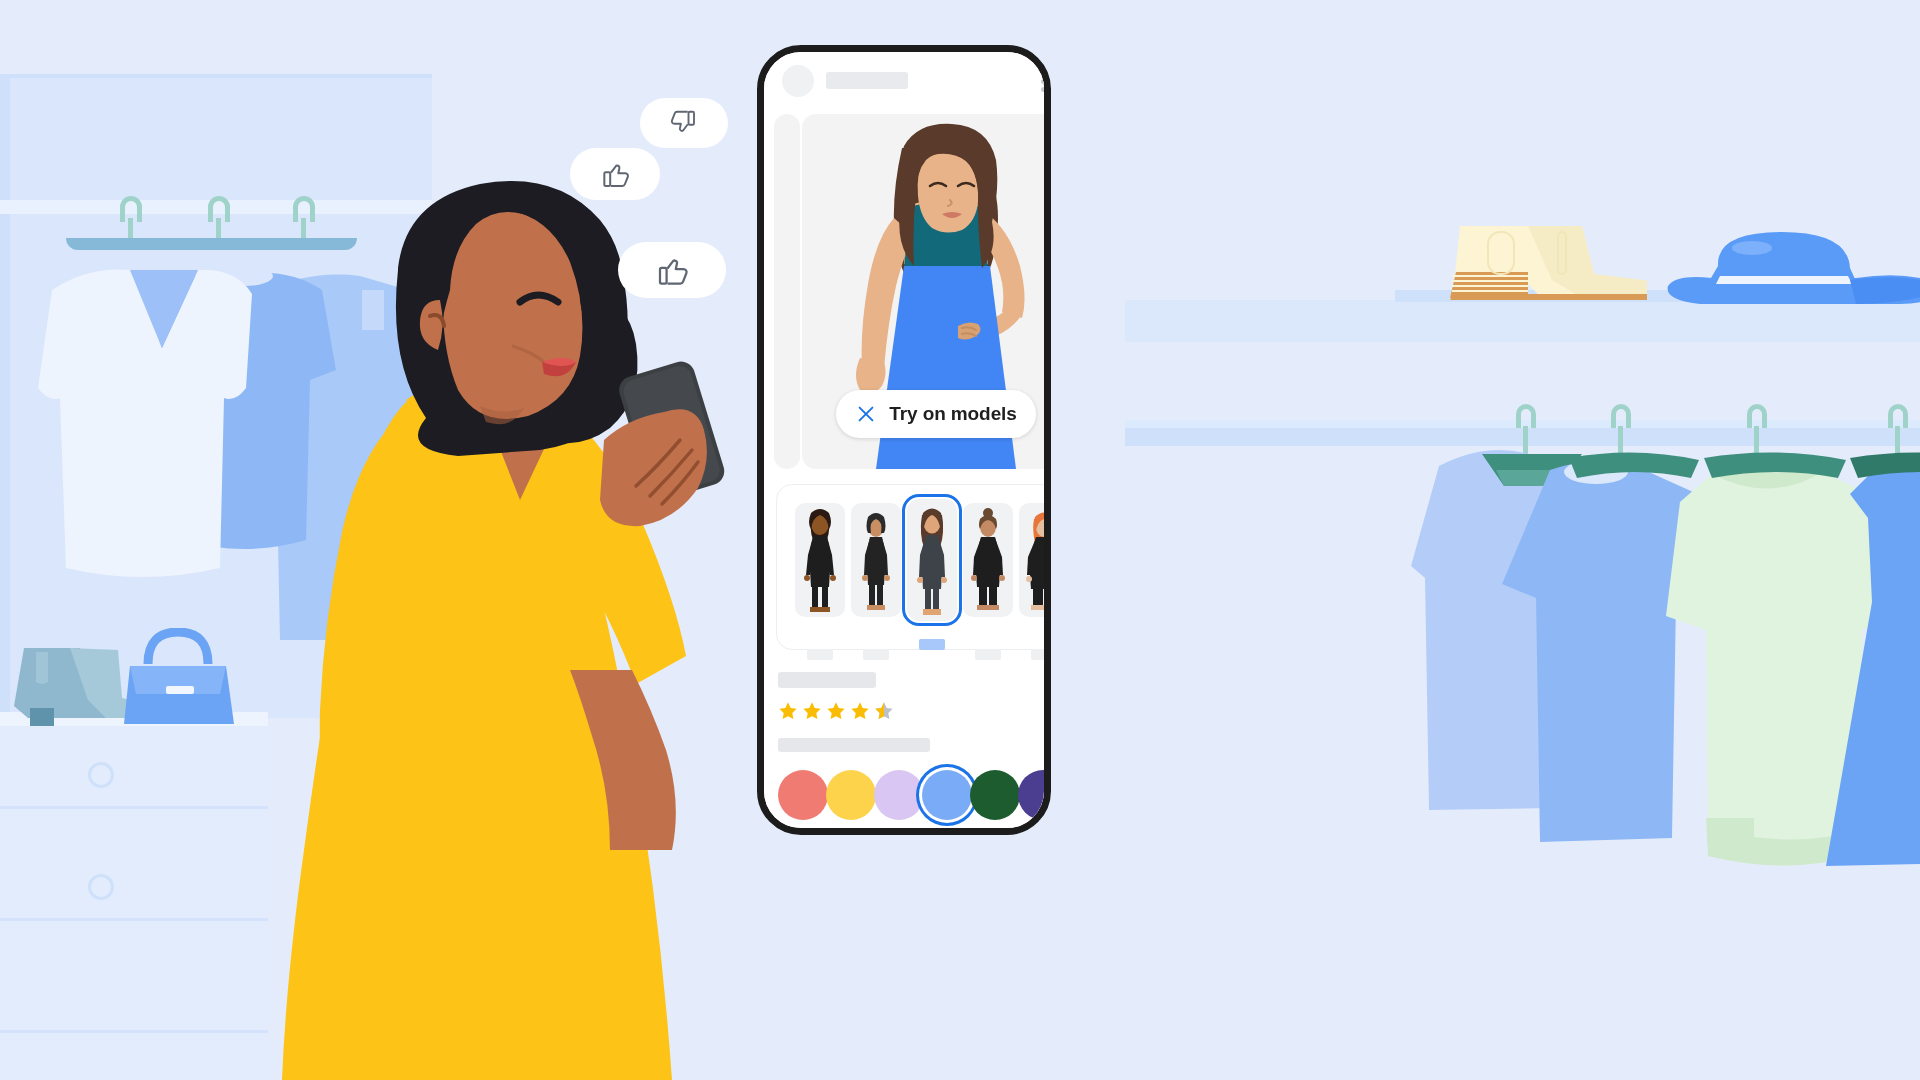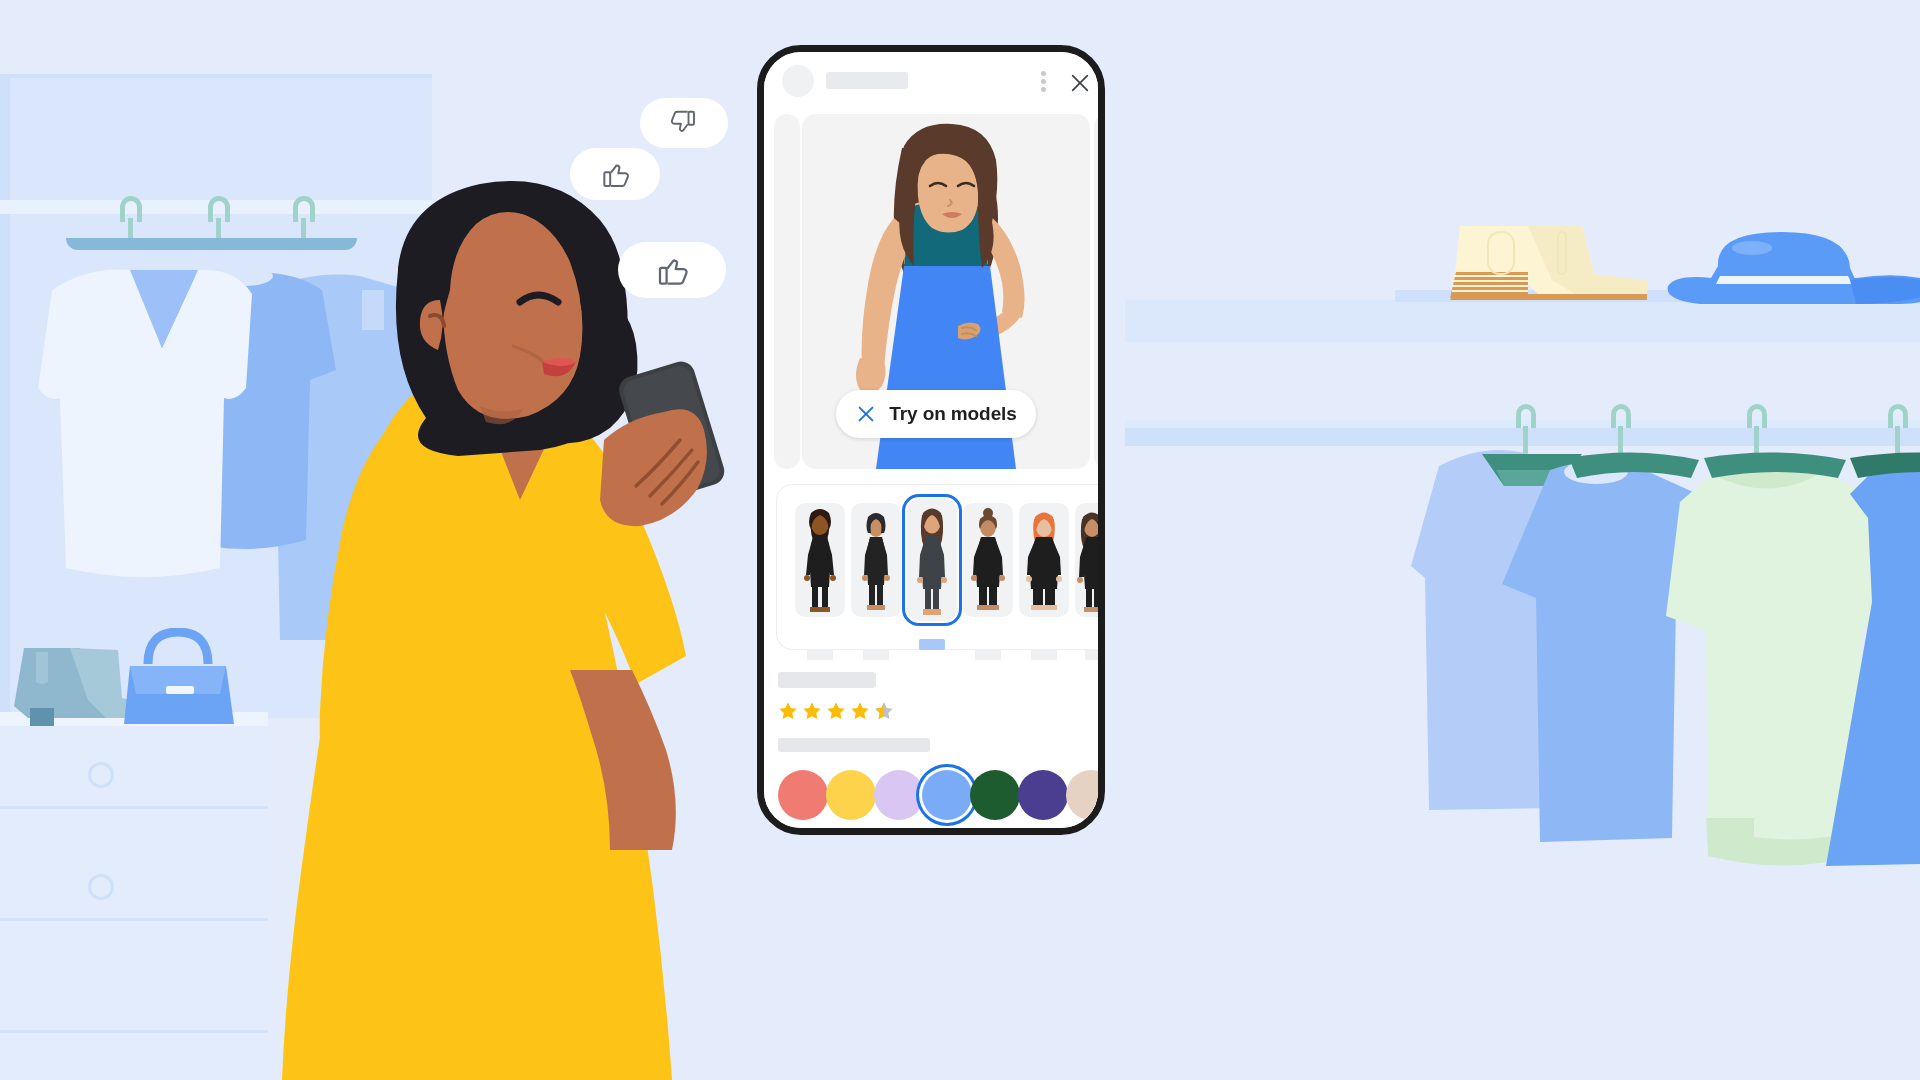--- a/index.html
+++ b/index.html
@@ -44,21 +44,21 @@
   .t-hanger .stem2 { position:absolute; width:5px; height:36px; background:#9fd3ca;}
 
   
   .woman { position:absolute; left:280px; top:150px; width:480px; height:930px; }
 
   
   .bubble { position:absolute; background:#ffffff; border-radius:40px;
      display:flex; align-items:center; justify-content:center; }
 
   
-  .phone { position:absolute; left:757px; top:45px; width:348px; height:790px;
+  .phone { position:absolute; left:757px; top:45px; width:294px; height:790px;
      background:#ffffff; border:7px solid #1c1c1c; border-radius:44px; overflow:hidden;text-align:center; }
   .phone-screen { position:absolute; inset:0; background:#ffffff; }
 
   .app-header { position:absolute; left:0; top:0; width:100%; height:55px; }
   .avatar-ph { position:absolute; left:18px; top:13px; width:32px; height:32px;
      border-radius:50%; background:#f0f1f3; }
   .title-ph { position:absolute; left:62px; top:20px; width:82px; height:17px;
      background:#e8eaed; border-radius:3px; }
   .kebab { position:absolute; left:277px; top:19px; width:5px; height:21px;
      display:flex; flex-direction:column; justify-content:space-between; }

